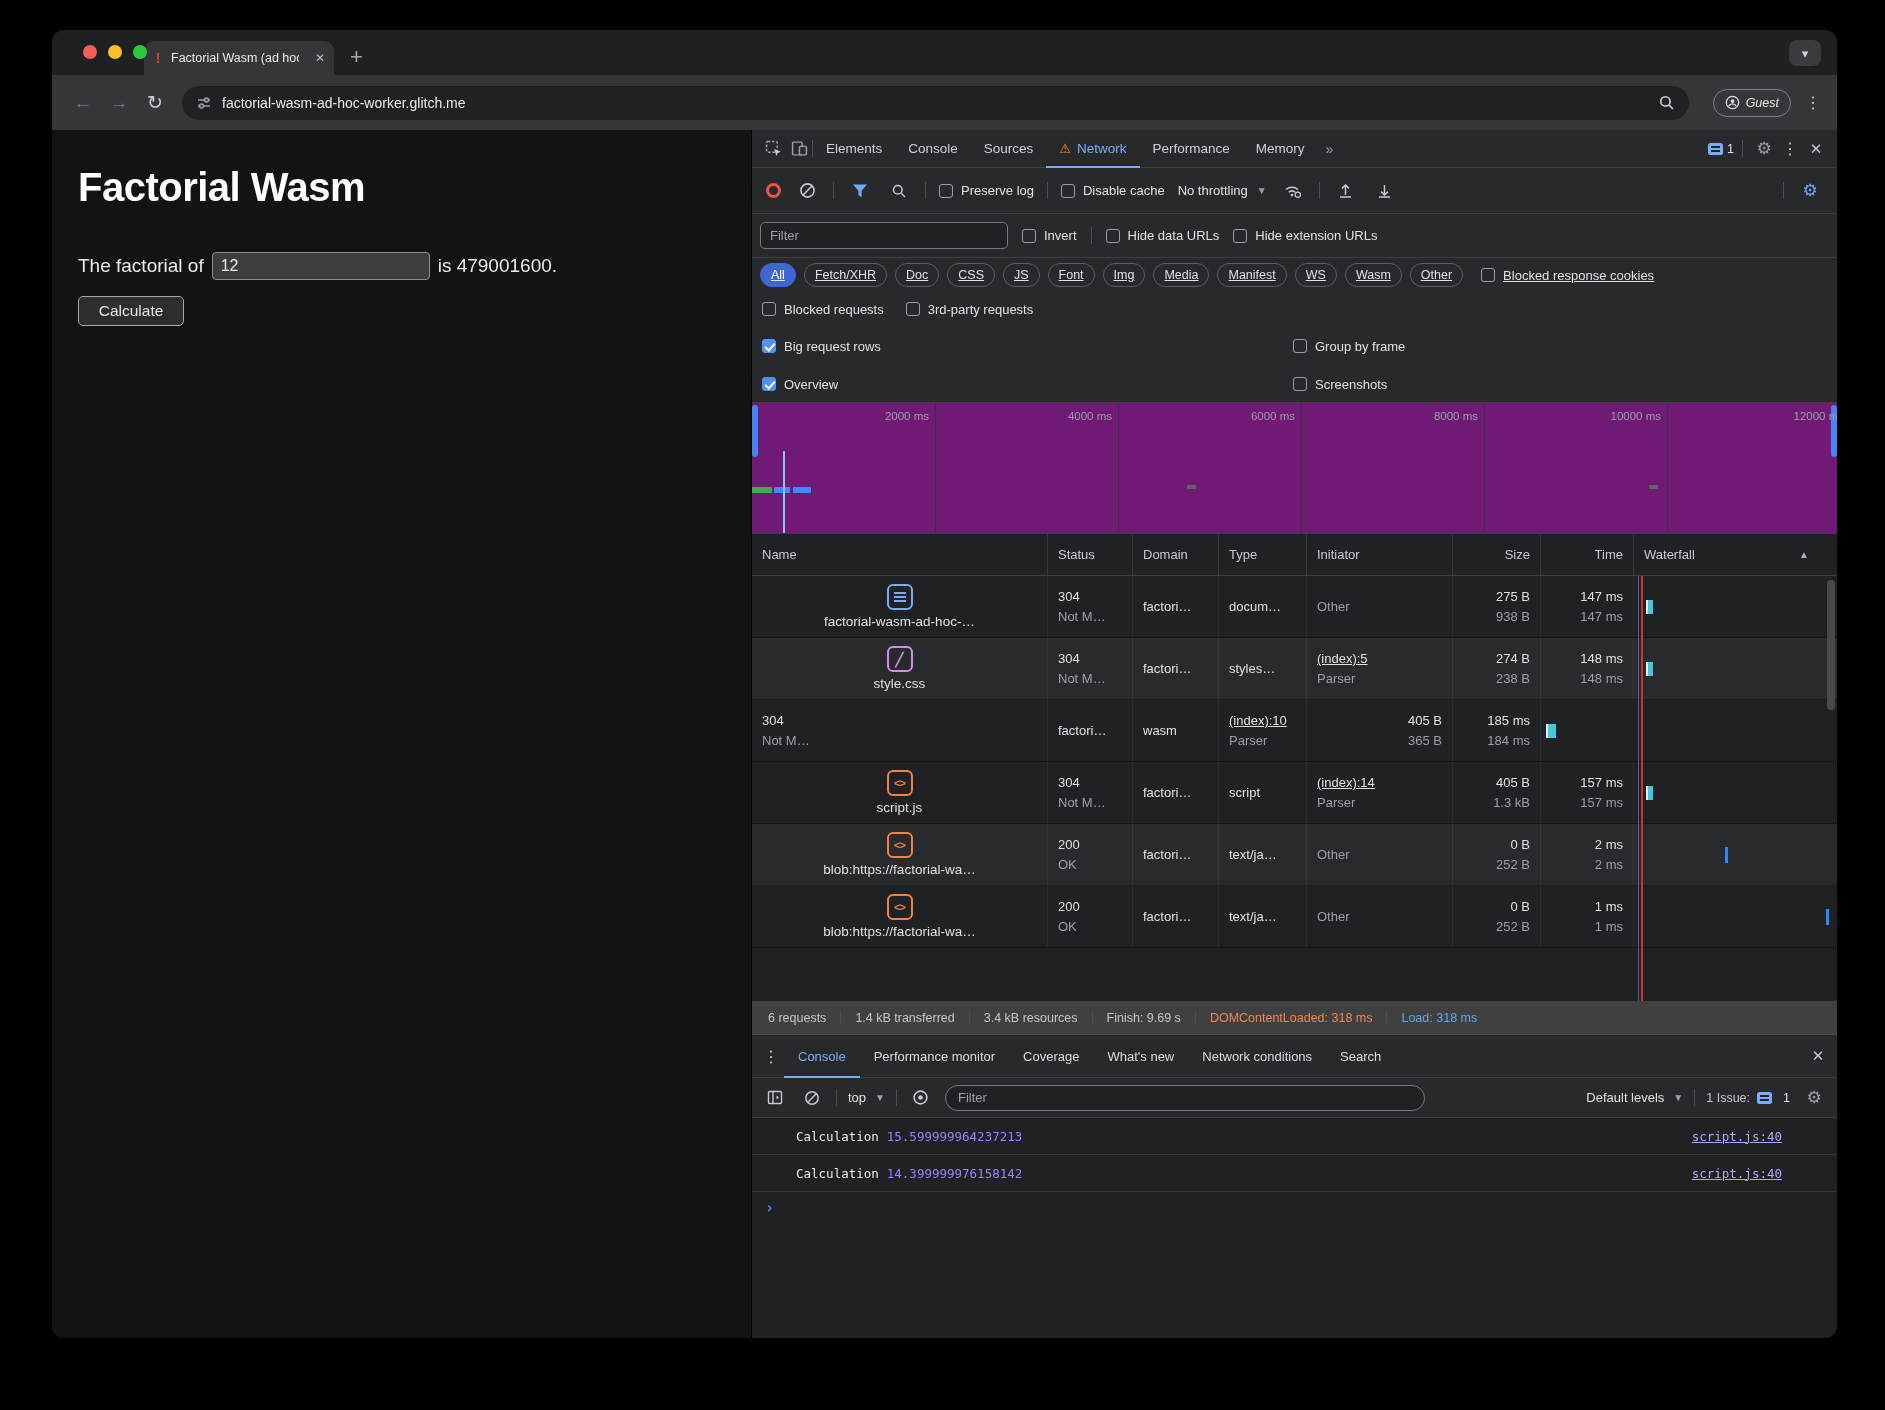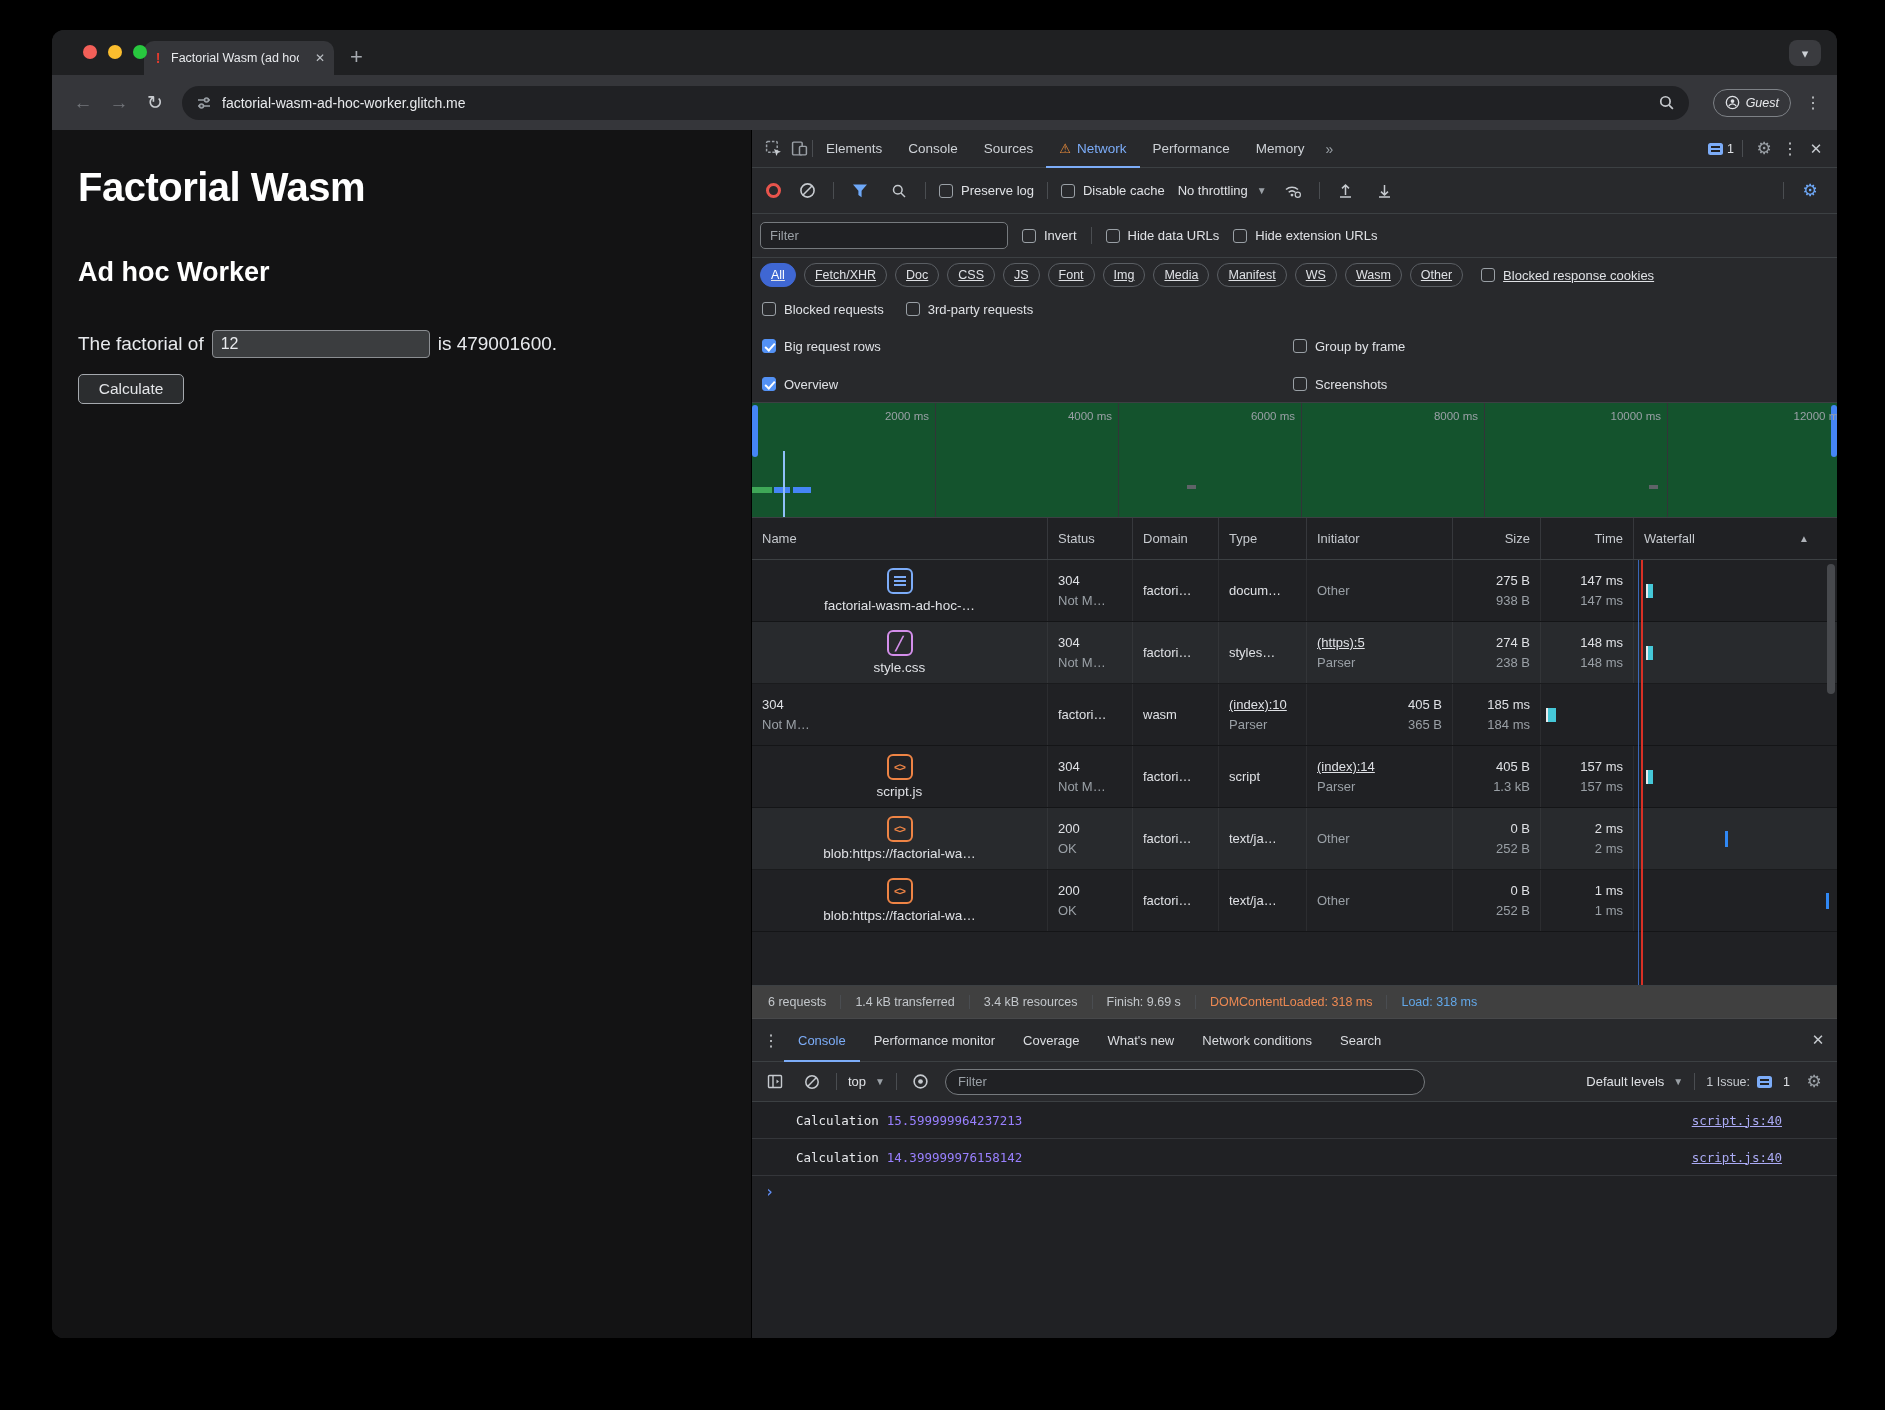--- a/index.html
+++ b/index.html
@@ -76,21 +76,21 @@
 
   .nt-chiprow { height:34px; background:#28292c; display:flex; align-items:center; gap:8px; padding:0 8px; flex:0 0 auto;text-decoration:underline; }
   .chip { height:24px; border:1px solid #5a5e63; border-radius:12px; display:flex; align-items:center;
     padding:0 10px; font-size:12.5px; color:#dfe1e5; white-space:nowrap; }
   .chip.sel { background:#3f67d3; border-color:#3f67d3; color:#fff; }
 
   .nt-blockrow { height:34px; background:#28292c; display:flex; align-items:center; gap:22px; padding:0 10px; flex:0 0 auto; }
   .nt-checkrow { background:#28292c; display:flex; align-items:center; padding:0 10px; flex:0 0 auto; }
   .nt-checkrow .col2 { margin-left:auto; width:534px; }
 
-  .timeline { height:116px; background:#14532d; border-top:1px solid #3c4043; border-bottom:1px solid #3c4043; position:relative; overflow:hidden; flex:0 0 auto; }
+  .timeline { height:132px; background:#701a75; border-top:1px solid #3c4043; border-bottom:1px solid #3c4043; position:relative; overflow:hidden; flex:0 0 auto; }
   .tl-grid { position:absolute; top:0; bottom:0; width:1px; background:#323438; }
   .tl-lab { position:absolute; top:7px; width:80px; text-align:right; font-size:11.5px; color:#9aa0a6; white-space:nowrap; }
   .tl-handle { position:absolute; top:2px; width:6px; height:52px; border-radius:3px; background:#4585f5; }
   .tl-cursor { position:absolute; top:48px; bottom:0; width:1.5px; background:#8fc0f8; }
   .tl-bar { position:absolute; top:84px; height:6px; }
   .tl-dash { position:absolute; top:82px; width:9px; height:4px; background:#5f6368; }
 
   .ngrid { display:grid; grid-template-columns:296px 85px 86px 88px 146px 88px 93px 1fr; }
   .nt-header { height:42px; border-bottom:1px solid #3c4043; flex:0 0 auto; }
   .hc { display:flex; align-items:center; padding:0 10px; font-size:13px; color:#c6cacf;
@@ -199,21 +199,20 @@
       </svg>
       <span>Guest</span>
     </div>
     <span class="kebab">⋮</span>
   </div>
 
   <div class="content">
 
     <div class="page">
       <h1>Factorial Wasm</h1>
-      <h2>Ad hoc Worker</h2>
       <div class="facto">
         <span>The factorial of</span>
         <input value="12" style="">
         <span>is 479001600.</span>
       </div>
       <button class="calc">Calculate</button>
     </div>
 
     <div class="devtools">
 
@@ -473,21 +472,21 @@
               <span class="l1">304</span>
               <span class="l2">Not M…</span>
             </div>
           <div class="c">
               <span class="l1">factori…</span>
             </div>
           <div class="c">
               <span class="l1">styles…</span>
             </div>
           <div class="c">
-              <span class="l1 link">(https):5</span>
+              <span class="l1 link">(index):5</span>
               <span class="l2">Parser</span>
             </div>
           <div class="c r">
               <span class="l1">274 B</span>
               <span class="l2">238 B</span>
             </div>
           <div class="c r">
               <span class="l1">148 ms</span>
               <span class="l2">148 ms</span>
             </div>

